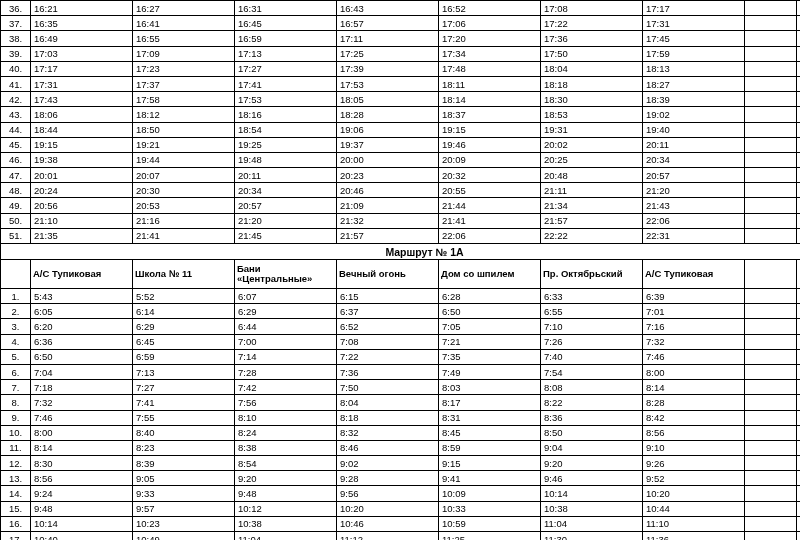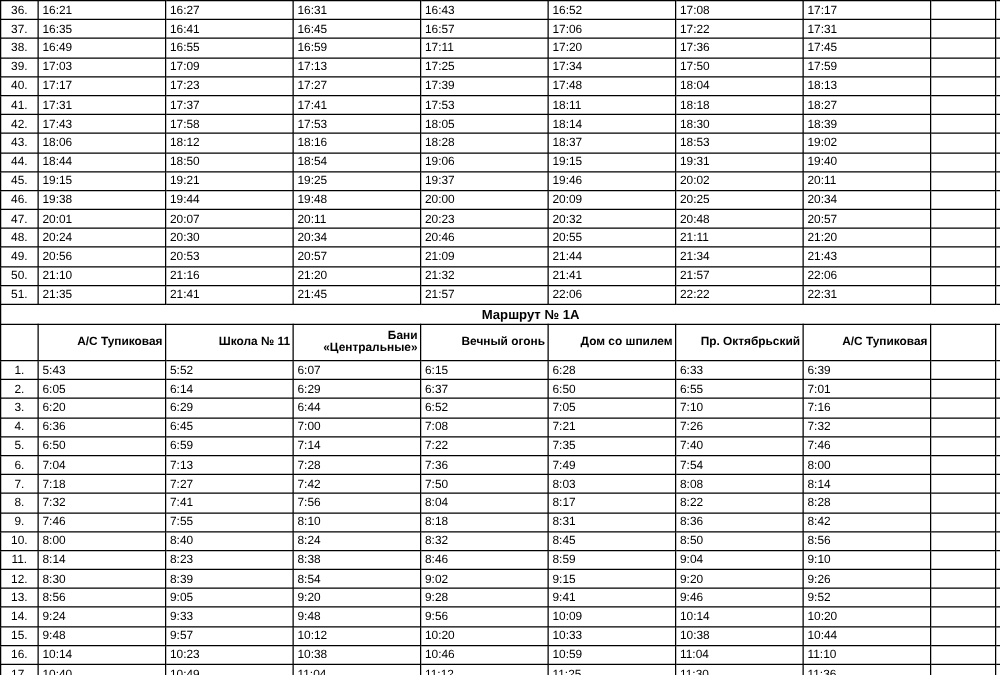--- a/index.html
+++ b/index.html
@@ -43,21 +43,21 @@
   }
   td.blank { }
 
   tr.route-title td {
     text-align: center;
     font-weight: bold;
     font-size: 10.5px;
     height: 15px;
   }
   tr.head td {
-    text-align: right;
+    text-align: left;
     font-weight: bold;
     font-size: 9.5px;
     white-space: normal;
     line-height: 10.5px;
     height: 28px;
     padding: 0 2px;
   }
   tr.head td.num { text-align: center; }
 </style>
 </head>

